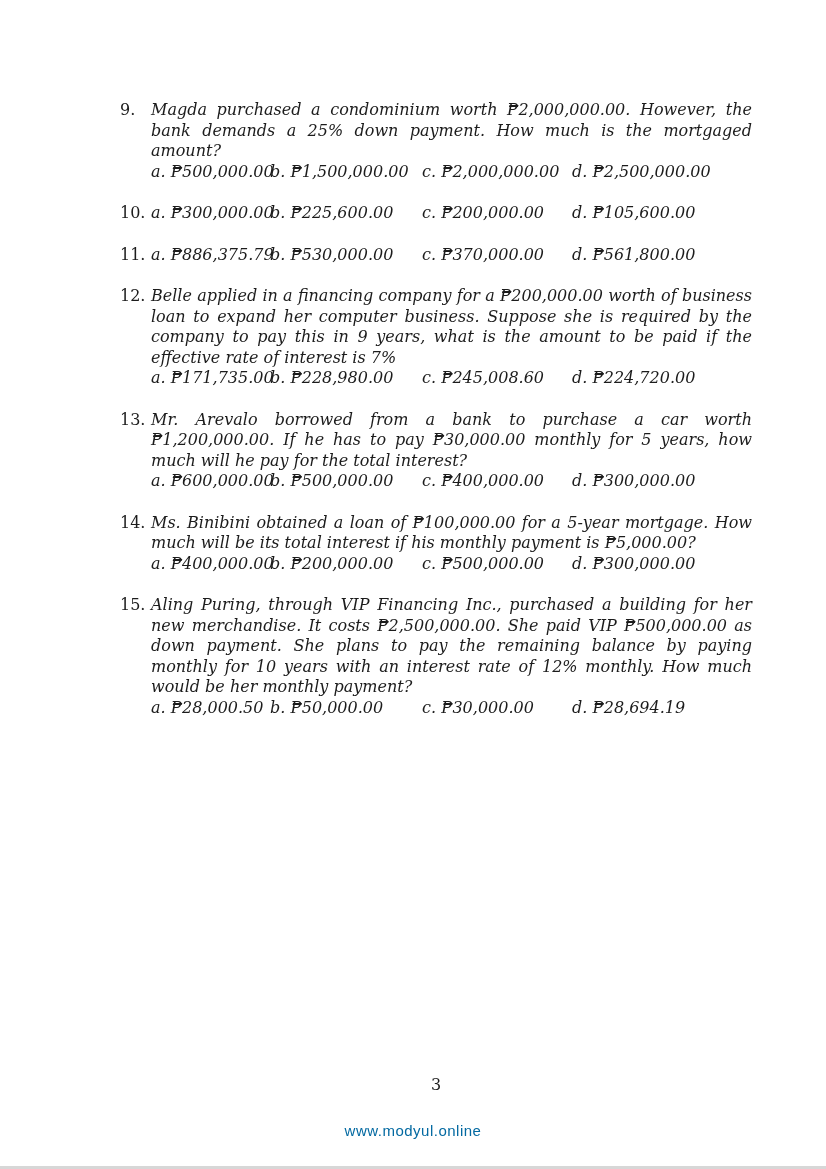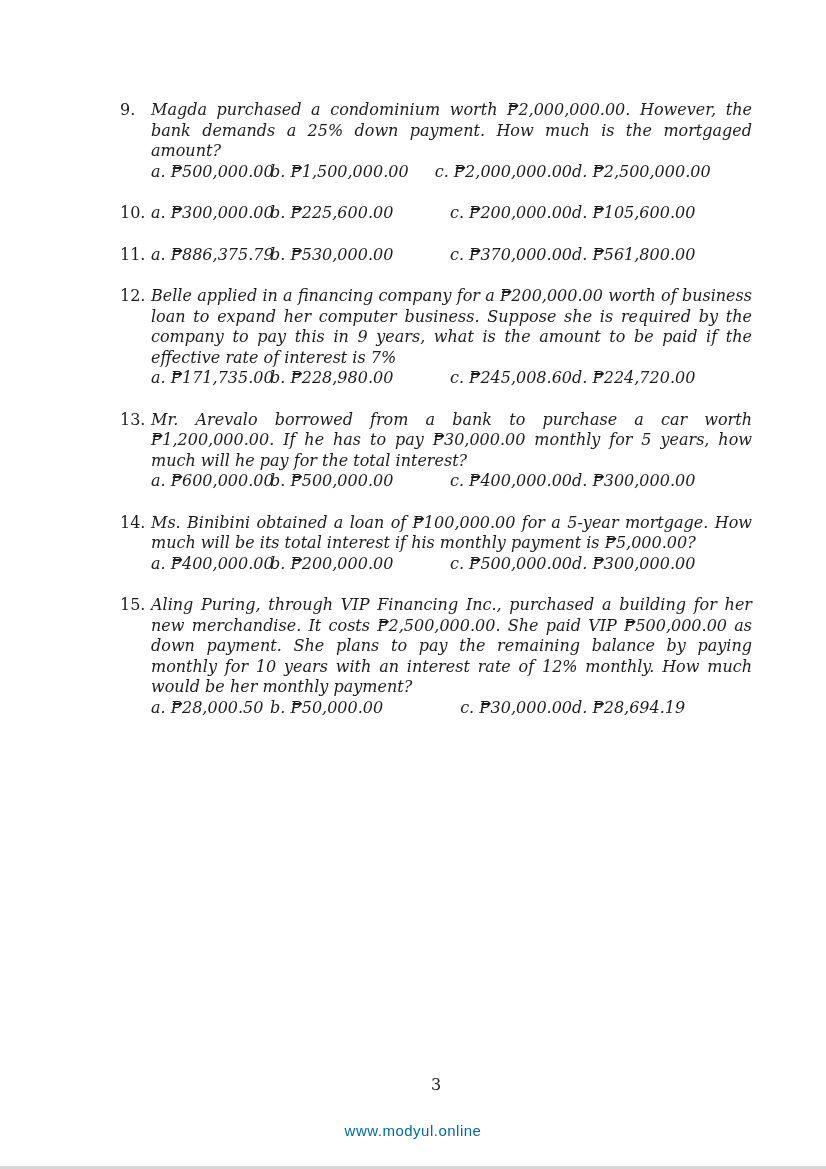--- a/index.html
+++ b/index.html
@@ -39,21 +39,21 @@
   .qtext {
     text-align: justify;
   }
   .choices {
     display: flex;
     white-space: nowrap;
   }
   .choice { display: inline-block; }
   .ca { width: 119px; }
   .cb { width: 152px; }
-  .cc { width: 150px; text-align: right; }
+  .cc { width: 150px; }
   .cd { flex: 1; }
   .page-number {
     position: absolute;
     top: 1075px;
     left: 120px;
     width: 632px;
     text-align: center;
     font-size: 16px;
     color: #1c1c1c;
   }

